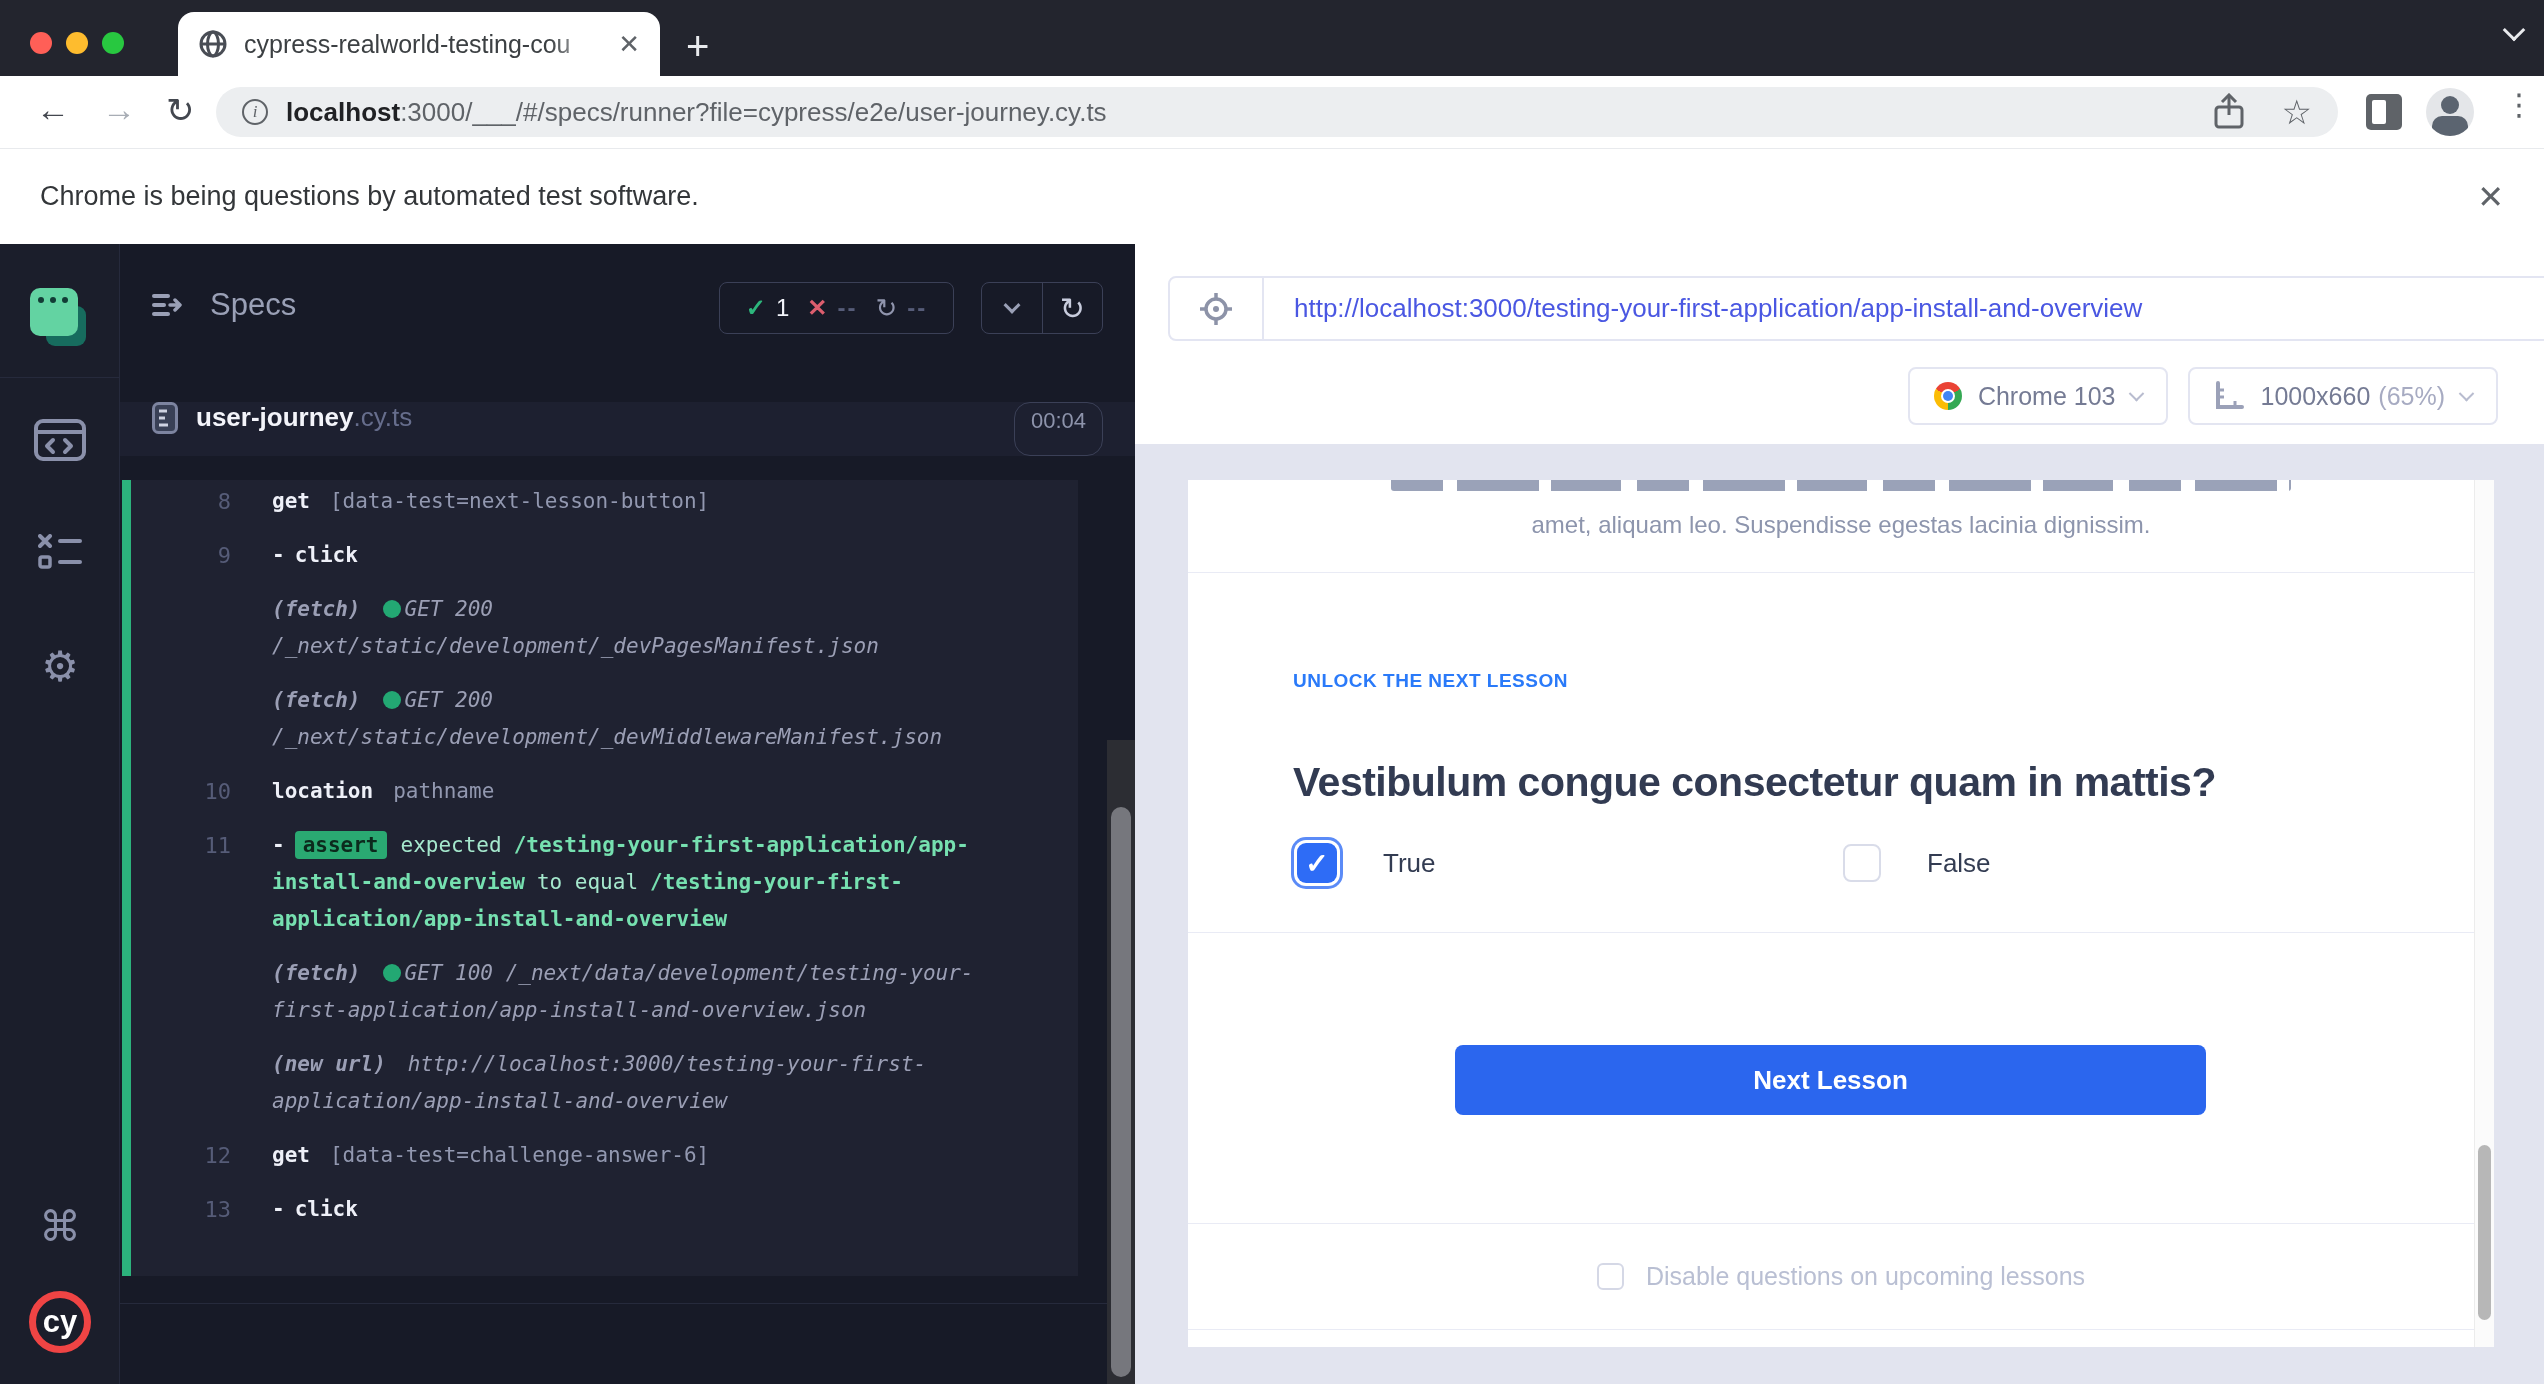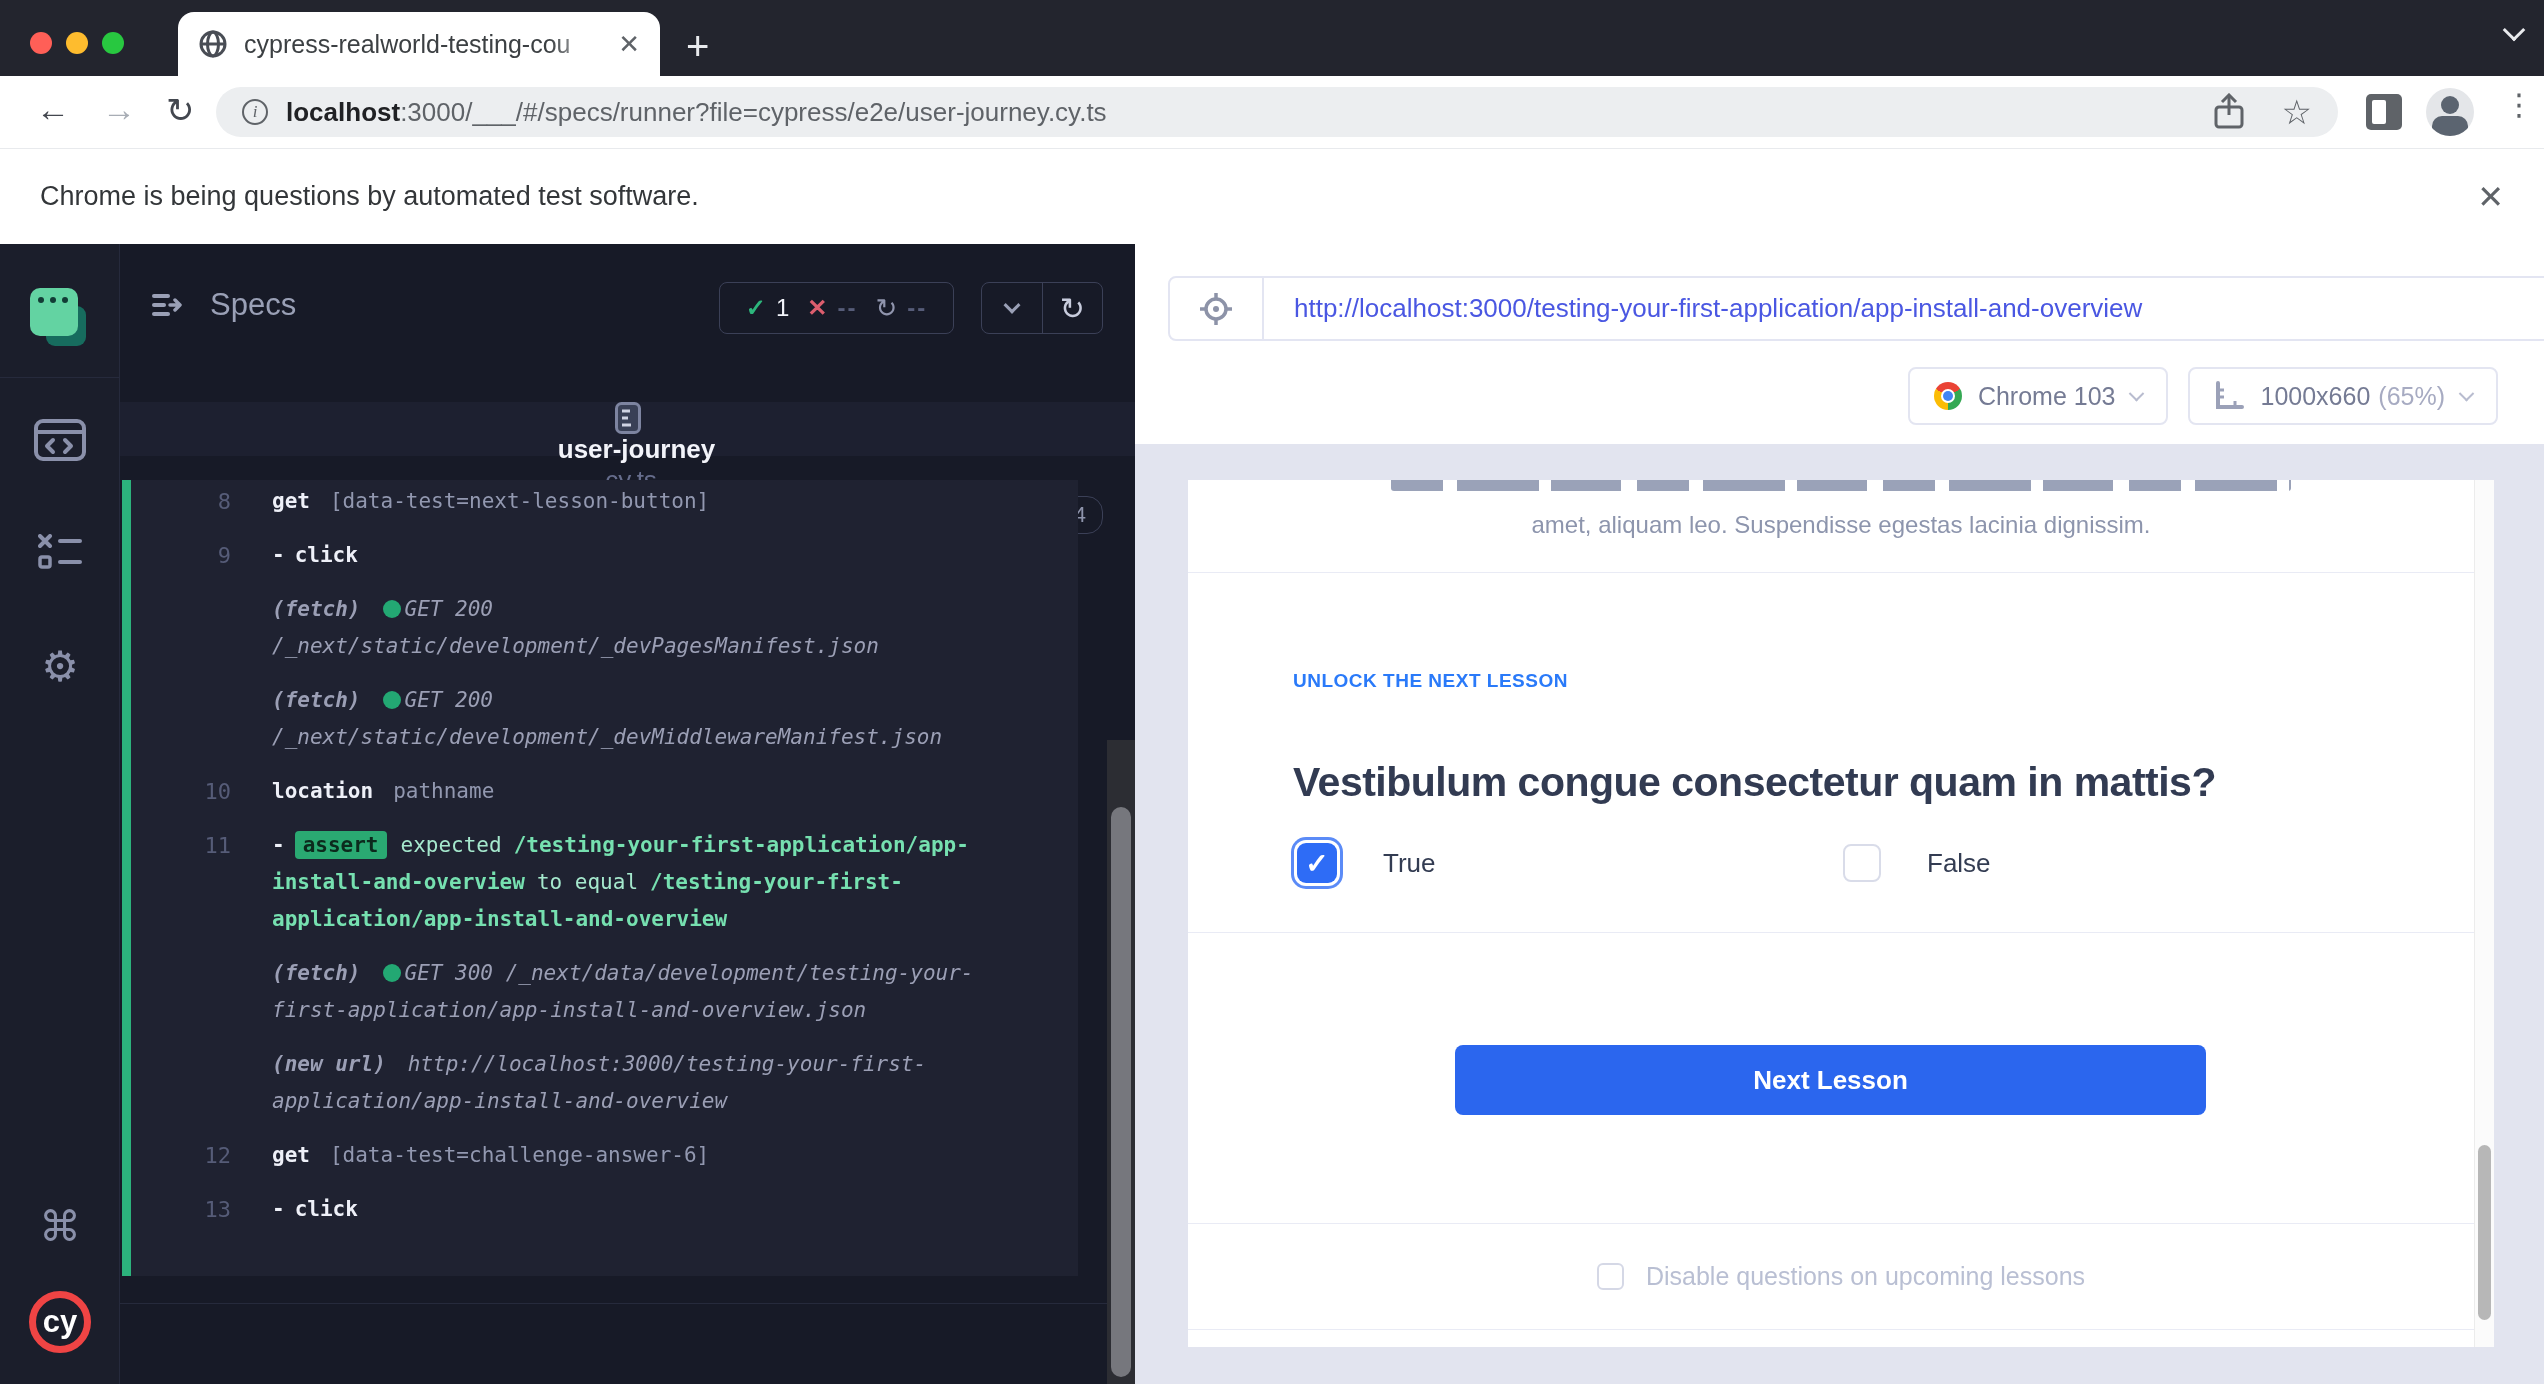--- a/index.html
+++ b/index.html
@@ -66,21 +66,21 @@
   .st-fail { color:#dd5e6e; font-weight:700; } .st-dim { color:#565c78; font-weight:700; letter-spacing:2px; }
   .st-pend { color:#9095ad; font-size:26px; }
   #run-box { position:absolute; left:861px; top:38px; width:122px; height:52px; border:1px solid #3b4057;
              border-radius:8px; display:flex; align-items:center; }
   #run-box .half { flex:1; display:flex; align-items:center; justify-content:center; height:100%; }
   #run-box .half + .half { border-left:1px solid #3b4057; }
   .chev { width:12px; height:12px; border-right:3px solid #9aa0b6; border-bottom:3px solid #9aa0b6; transform:rotate(45deg) translate(-2px,-2px); }
   .refresh-g { color:#c8ccdd; font-size:30px; }
 
   #spec-row { position:absolute; left:0; top:158px; width:1015px; height:54px; background:#1d2030;
-              display:flex; align-items:center; padding:0 32px;flex-direction:column; }
+              display:flex; padding:0 32px; }
   #spec-name { font-size:26px; color:#f3f4fa; font-weight:700; margin-left:18px; }
   #spec-ext { font-size:26px; color:#666d8c; }
   #spec-time { margin-left:auto; border:1px solid #3b4057; border-radius:16px; padding:5px 16px;
                font-size:22px; color:#8d93ab; }
 
   #cmd-log { position:absolute; left:2px; top:236px; width:1076px; height:1040px; }
   #cmd-rows { position:absolute; left:0; top:0; width:956px; height:796px; background:#1f2231;
               border-left:9px solid #2cb27c; padding:3px 30px 0 141px;
               font-family:"DejaVu Sans Mono", monospace; font-size:21px; line-height:37px; overflow:hidden; }
   .cmd-row { position:relative; margin-bottom:17px; overflow-wrap:break-word; }
@@ -265,21 +265,21 @@
     </div>
 
     <div id="cmd-log">
       <div id="cmd-rows">
           <div class="cmd-row"><span class="num">8</span><span class="s-cmd">get</span><span class="s-arg">[data-test=next-lesson-button]</span></div>
           <div class="cmd-row"><span class="num">9</span><span class="s-dash">-</span><span class="s-cmd">click</span></div>
           <div class="cmd-row"><span class="s-log">(fetch)</span><span class="s-dot"></span><span class="s-logt">GET 200 /_next/static/development/_devPagesManifest.json</span></div>
           <div class="cmd-row"><span class="s-log">(fetch)</span><span class="s-dot"></span><span class="s-logt">GET 200 /_next/static/development/_devMiddlewareManifest.json</span></div>
           <div class="cmd-row"><span class="num">10</span><span class="s-cmd">location</span><span class="s-arg">pathname</span></div>
           <div class="cmd-row"><span class="num">11</span><span class="s-dash">-</span><span class="s-badge">assert</span><span class="s-mint">expected</span><span class="s-mintb">/testing-your-first-application/app-install-and-overview</span><span class="s-mint">to equal</span><span class="s-mintb">/testing-your-first-application/app-install-and-overview</span></div>
-          <div class="cmd-row"><span class="s-log">(fetch)</span><span class="s-dot"></span><span class="s-logt">GET 300 /_next/data/development/testing-your-first-application/app-install-and-overview.json</span></div>
+          <div class="cmd-row"><span class="s-log">(fetch)</span><span class="s-dot"></span><span class="s-logt">GET 100 /_next/data/development/testing-your-first-application/app-install-and-overview.json</span></div>
           <div class="cmd-row"><span class="s-log">(new url)</span><span class="s-logt">http://localhost:3000/testing-your-first-application/app-install-and-overview</span></div>
           <div class="cmd-row"><span class="num">12</span><span class="s-cmd">get</span><span class="s-arg">[data-test=challenge-answer-6]</span></div>
           <div class="cmd-row"><span class="num">13</span><span class="s-dash">-</span><span class="s-cmd">click</span></div>
         </div>
     </div>
     <div id="log-divider"></div>
     <div id="panel-scroll">
       <div id="panel-thumb"></div>
     </div>
   </div>

